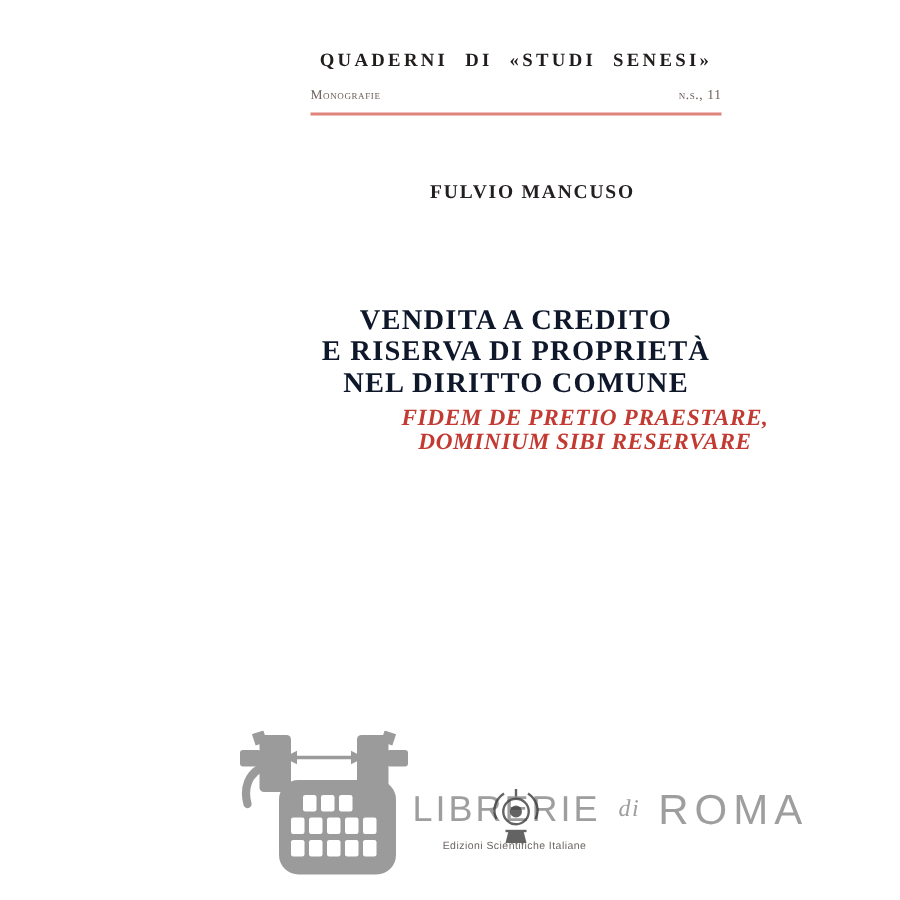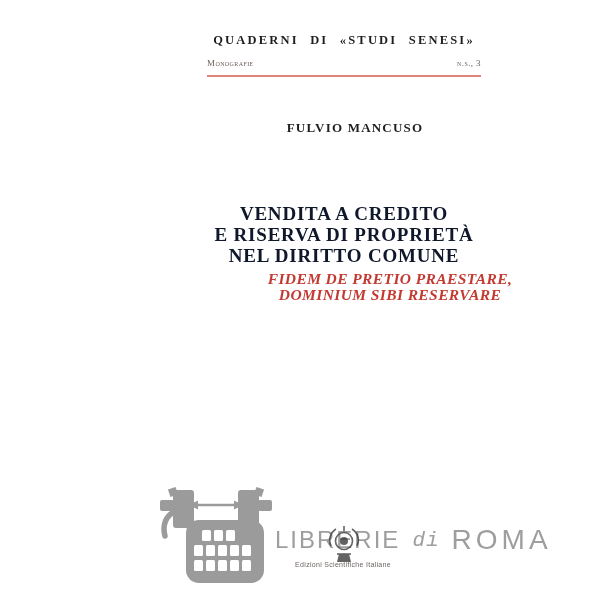--- a/index.html
+++ b/index.html
@@ -42,41 +42,41 @@
   
   .typewriter{
     position:absolute;left:116px;top:487px;width:112px;height:98px;
   }
   .brand{
     position:absolute;left:231px;top:526px;height:28px;
     display:flex;align-items:center;gap:12px;
     color:#9e9e9e;font-family:"Liberation Sans",sans-serif;
   }
   .brand .w1{font-size:24px;letter-spacing:2px;font-weight:400;text-align:right;}
-  .brand .w2{font-family:Liberation Mono, monospace;font-style:italic;font-size:21px;letter-spacing:1px;text-align:right;}
+  .brand .w2{font-family:Liberation Serif, serif;font-style:italic;font-size:16px;letter-spacing:1px;text-align:right;}
   .brand .w3{font-size:28px;letter-spacing:4px;font-weight:400;}
   .emblem{
     position:absolute;left:281px;top:524px;width:38px;height:42px;opacity:.8;
   }
   .publisher-name{
     position:absolute;left:239px;top:561px;width:120px;text-align:center;
     font-family:"Liberation Sans",sans-serif;font-size:7px;color:#6b6562;
     letter-spacing:.3px;
   }
 </style>
 </head>
 <body>
 
 <div class="canvas">
 
   <div class="series-title">QUADERNI DI «STUDI SENESI»</div>
 
   <div class="series-meta">
     <span>Monografie</span>
-    <span>n.s., 3</span>
+    <span>n.s., 11</span>
   </div>
 
   <div class="series-rule"></div>
 
   <div class="author">FULVIO MANCUSO</div>
 
   <div class="book-title">
     <div>VENDITA A CREDITO</div>
     <div>E RISERVA DI PROPRIETÀ</div>
     <div>NEL DIRITTO COMUNE</div>

